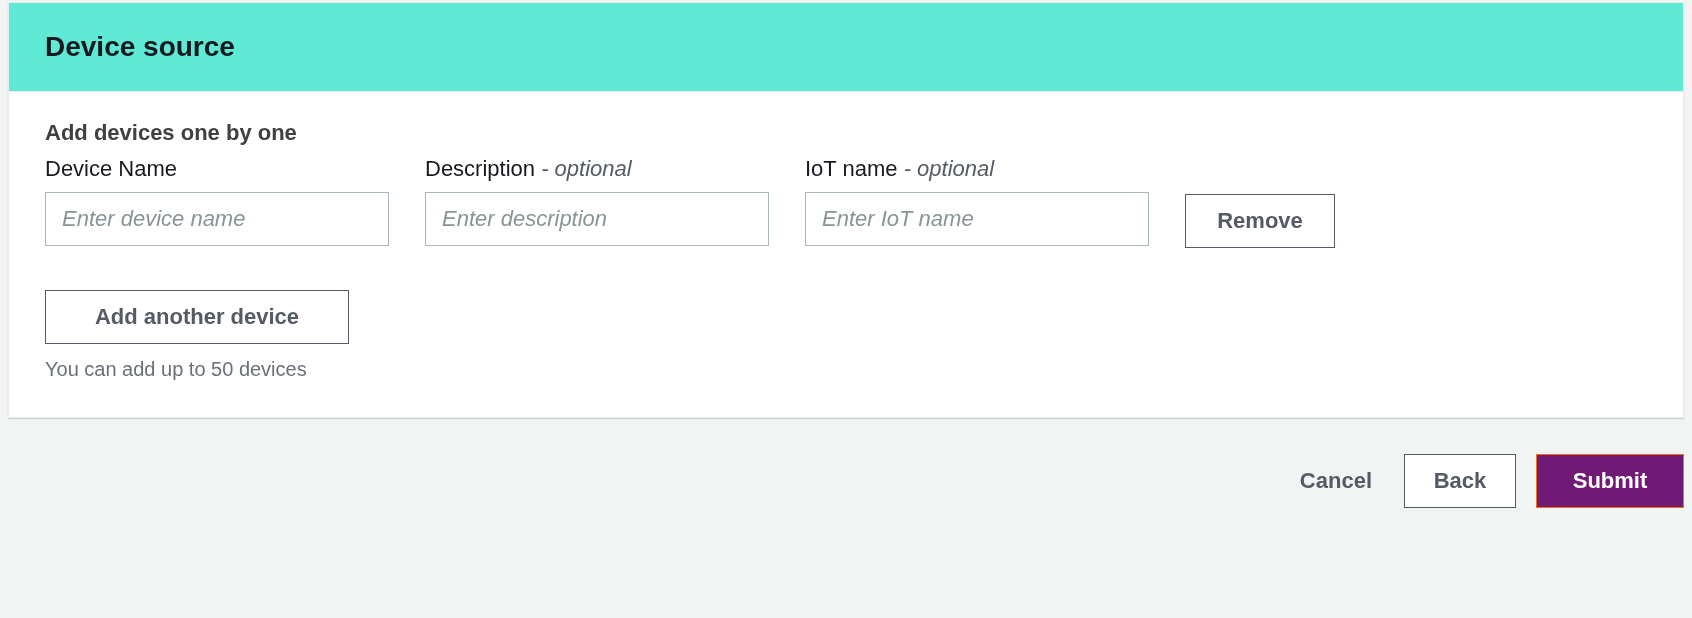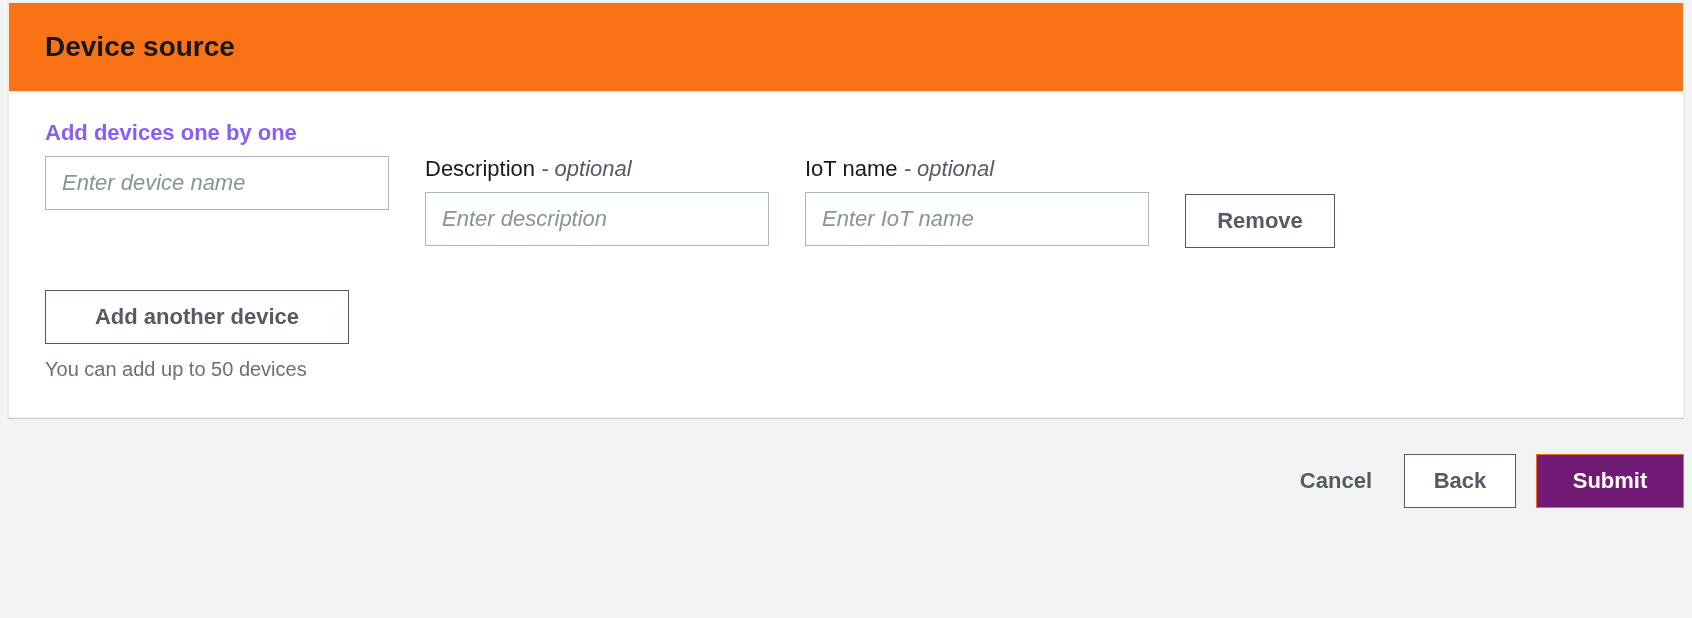--- a/index.html
+++ b/index.html
@@ -13,36 +13,36 @@
       padding: 0;
       width: 1692px;
     }
     .panel {
       background: #ffffff;
       border: 1px solid #eaeded;
       box-shadow: 0 1px 1px 0 rgba(0,28,36,0.15);
       margin: 2px 8px 0 8px;
     }
     .panel-header {
-      background: #f97316;
+      background: #5eead4;
       border-bottom: 1px solid #eaeded;
       padding: 28px 36px;
     }
     .panel-title {
       font-size: 28px;
       font-weight: 700;
       color: #16191f;
     }
     .panel-body {
       padding: 28px 36px 36px 36px;
     }
     .subtitle {
       font-size: 22px;
       font-weight: 700;
-      color: #8b5cf6;
+      color: #404040;
       margin-bottom: 10px;
     }
     .fields-row {
       display: flex;
       align-items: flex-start;
       gap: 36px;
     }
     .field {
       display: flex;
       flex-direction: column;
@@ -140,20 +140,21 @@
 <div class="panel">
   <div class="panel-header">
     <h1 class="panel-title">Device source</h1>
   </div>
   <div class="panel-body">
     <div class="subtitle">Add devices one by one</div>
 
     <div class="fields-row">
 
       <div class="field">
+        <label class="field-label">Device Name</label>
         <input class="input" type="text" placeholder="Enter device name" style="">
       </div>
 
       <div class="field">
         <label class="field-label">
           <span>Description</span><span class="optional"> - optional</span>
         </label>
         <input class="input" type="text" placeholder="Enter description" style="">
       </div>
 

